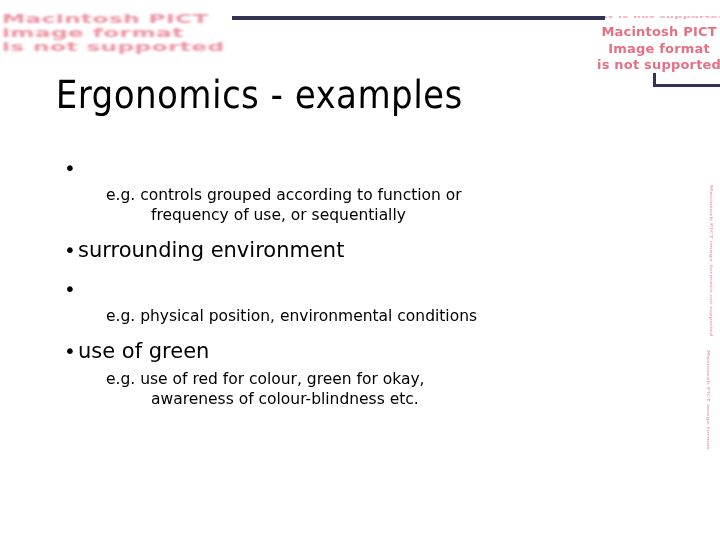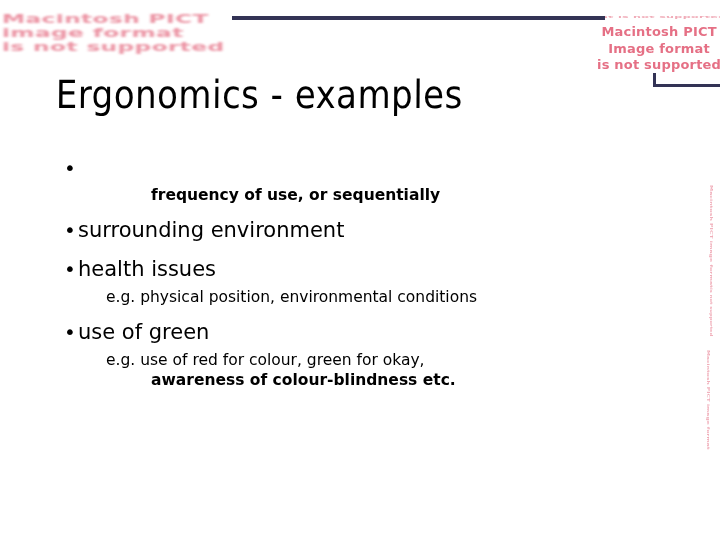--- a/index.html
+++ b/index.html
@@ -170,21 +170,20 @@
     line-height: 20px;
     color: #000000;
     font-family: "DejaVu Sans", sans-serif;
     text-indent: 0;
     padding-left: 0;
     margin-top: 4px;
   }
   .sub-text .cont {
     display: block;
     padding-left: 45px;
-    font-weight: bold;
   }
 </style>
 </head>
 <body>
 
 <div id="slide">
 
   <div class="pict-note" id="pict-topleft">
     <div>Macintosh PICT</div>
     <div>image format</div>
@@ -210,35 +209,35 @@
 
   <div id="title">Ergonomics - examples</div>
 
   <div id="body">
 
     <div class="group">
       <div class="bullet-row">
         <span class="bullet-dot">•</span>
       </div>
       <div class="sub-text">
+        <span>e.g. controls grouped according to function or</span>
         <span class="cont">frequency of use, or sequentially</span>
       </div>
     </div>
 
     <div class="group">
       <div class="bullet-row">
         <span class="bullet-dot">•</span>
         <span class="bullet-text">surrounding environment</span>
       </div>
     </div>
 
     <div class="group">
       <div class="bullet-row">
         <span class="bullet-dot">•</span>
-        <span class="bullet-text">health issues</span>
       </div>
       <div class="sub-text">
         <span>e.g. physical position, environmental conditions</span>
       </div>
     </div>
 
     <div class="group">
       <div class="bullet-row">
         <span class="bullet-dot">•</span>
         <span class="bullet-text">use of green</span>

